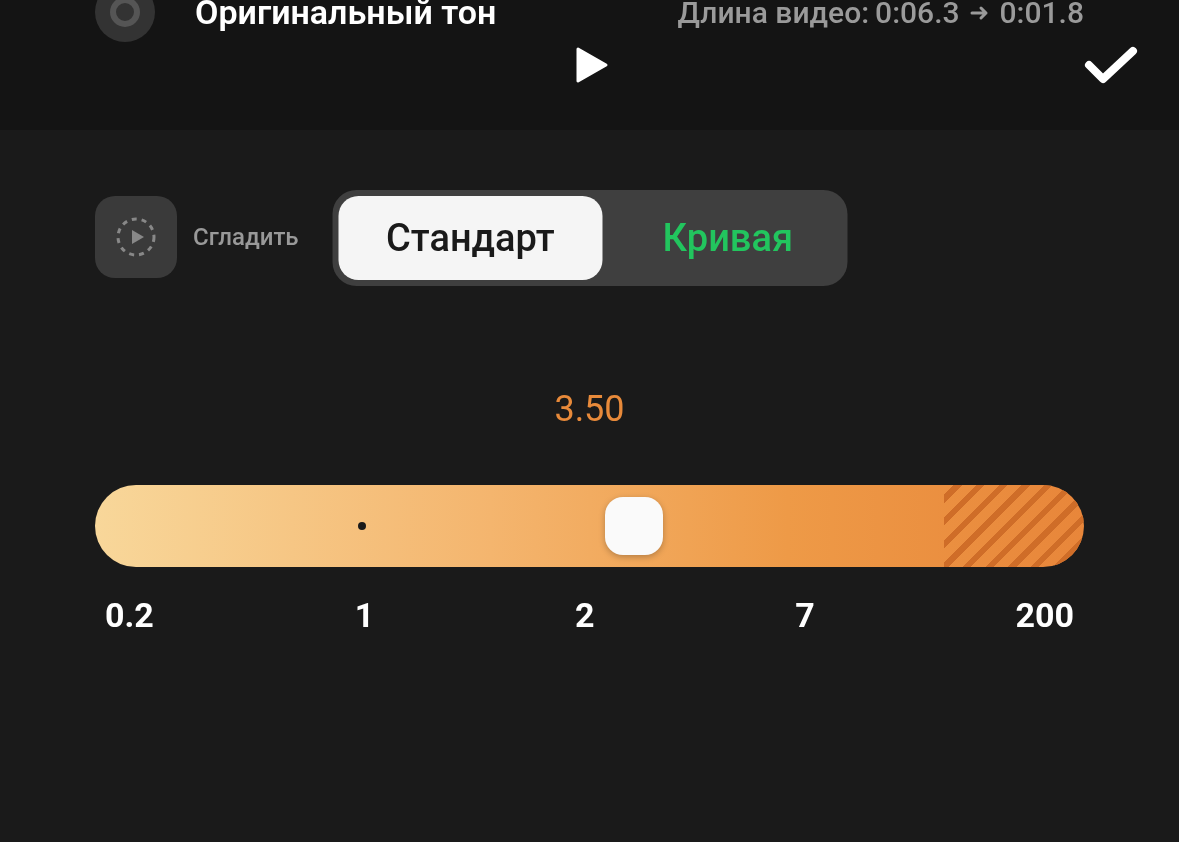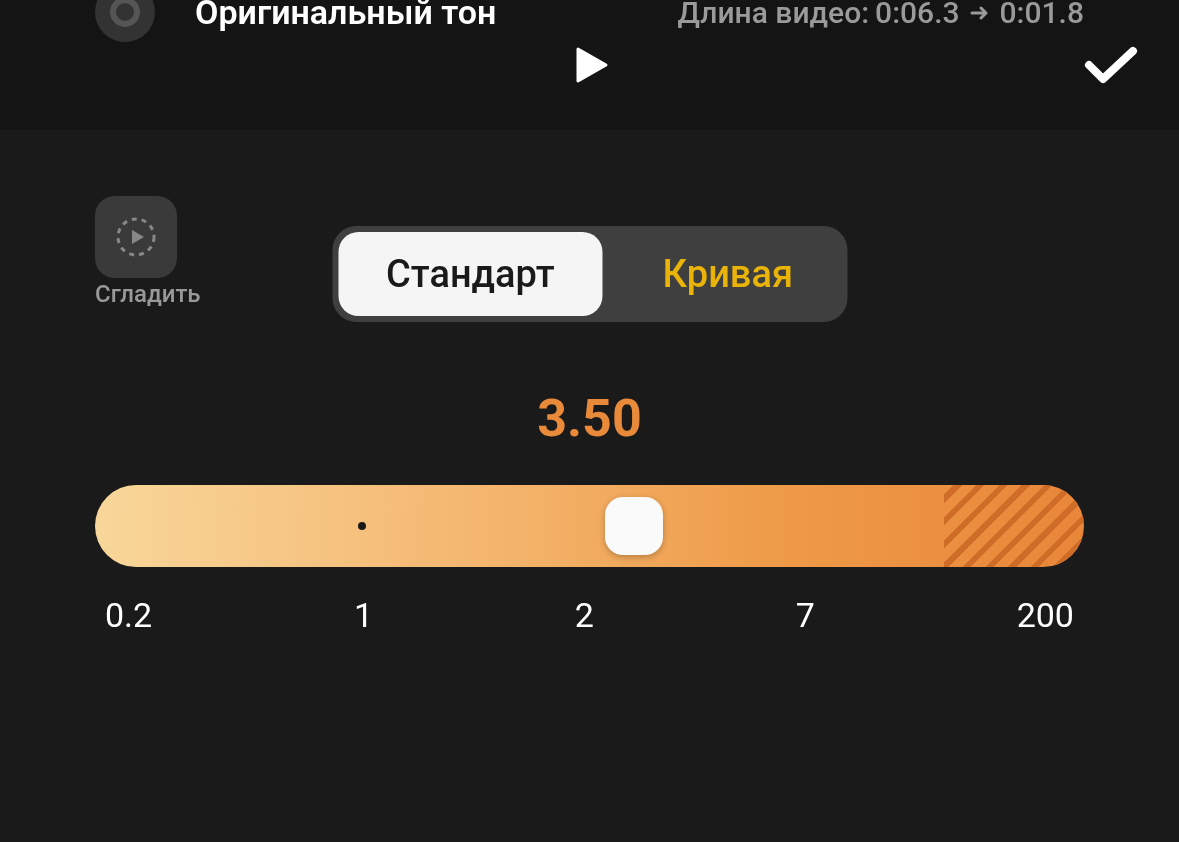--- a/index.html
+++ b/index.html
@@ -45,23 +45,23 @@
     }
     .content {
       position: relative;
       padding: 0 95px;
     }
     .smooth-group {
       position: absolute;
       left: 95px;
       top: 66px;
       display: flex;
-      flex-direction: column;
-      align-items: flex-start;
-      gap: 2px;
+      flex-direction: row;
+      align-items: center;
+      gap: 16px;
     }
     .smooth-btn {
       width: 82px;
       height: 82px;
       background: #3a3a3a;
       border-radius: 20px;
       display: flex;
       align-items: center;
       justify-content: center;
       cursor: pointer;
@@ -74,42 +74,41 @@
     .tab-segment {
       position: absolute;
       left: 50%;
       top: 60px;
       transform: translateX(-50%);
       background: #3f3f3f;
       border-radius: 24px;
       padding: 6px;
       display: flex;
       gap: 12px;
-      margin-top: 36px;
     }
     .tab {
       padding: 20px 48px;
       font-size: 38px;
-      color: #eab308;
+      color: #22c55e;
       border-radius: 20px;
       cursor: pointer;
       user-select: none;
       font-weight: 500;
     }
     .tab.active {
       background: #f5f5f5;
       color: #1a1a1a;
     }
     .value-display {
       position: absolute;
       left: 50%;
       top: 258px;
       transform: translateX(-50%);
-      font-size: 52px;
-      font-weight: 700;
+      font-size: 36px;
+      font-weight: 400;
       color: #e88a3a;
     }
     .slider-wrap {
       position: absolute;
       left: 95px;
       right: 95px;
       top: 355px;
     }
     .slider-track {
       height: 82px;
@@ -153,21 +152,21 @@
       left: 54.5%;
       cursor: grab;
       box-shadow: 0 2px 6px rgba(0,0,0,0.25);
     }
     .slider-ticks {
       display: flex;
       justify-content: space-between;
       margin-top: 28px;
       color: #fff;
       font-size: 34px;
-      font-weight: 400;
+      font-weight: 700;
       padding: 0 10px;
     }
     .bottom-row {
       position: absolute;
       left: 95px;
       right: 95px;
       bottom: 88px;
       display: flex;
       align-items: center;
       justify-content: space-between;

